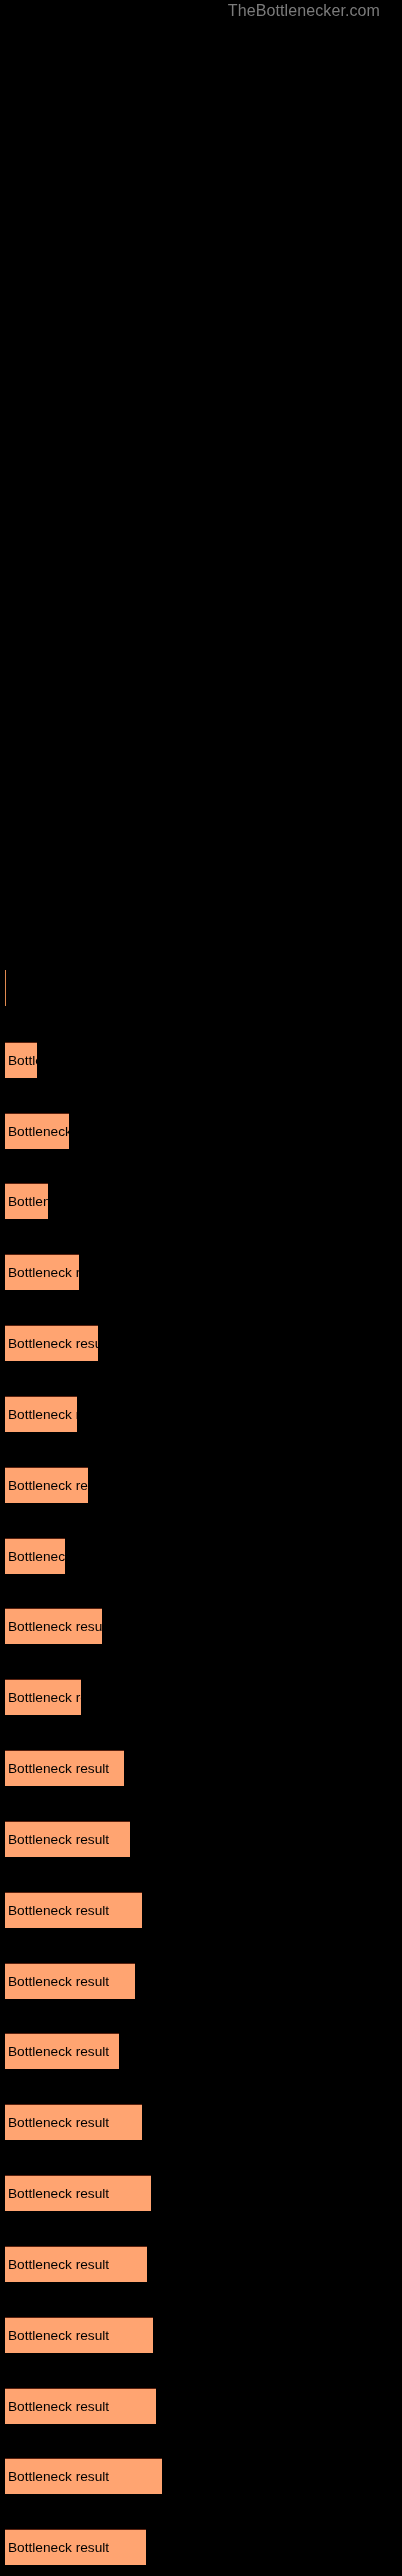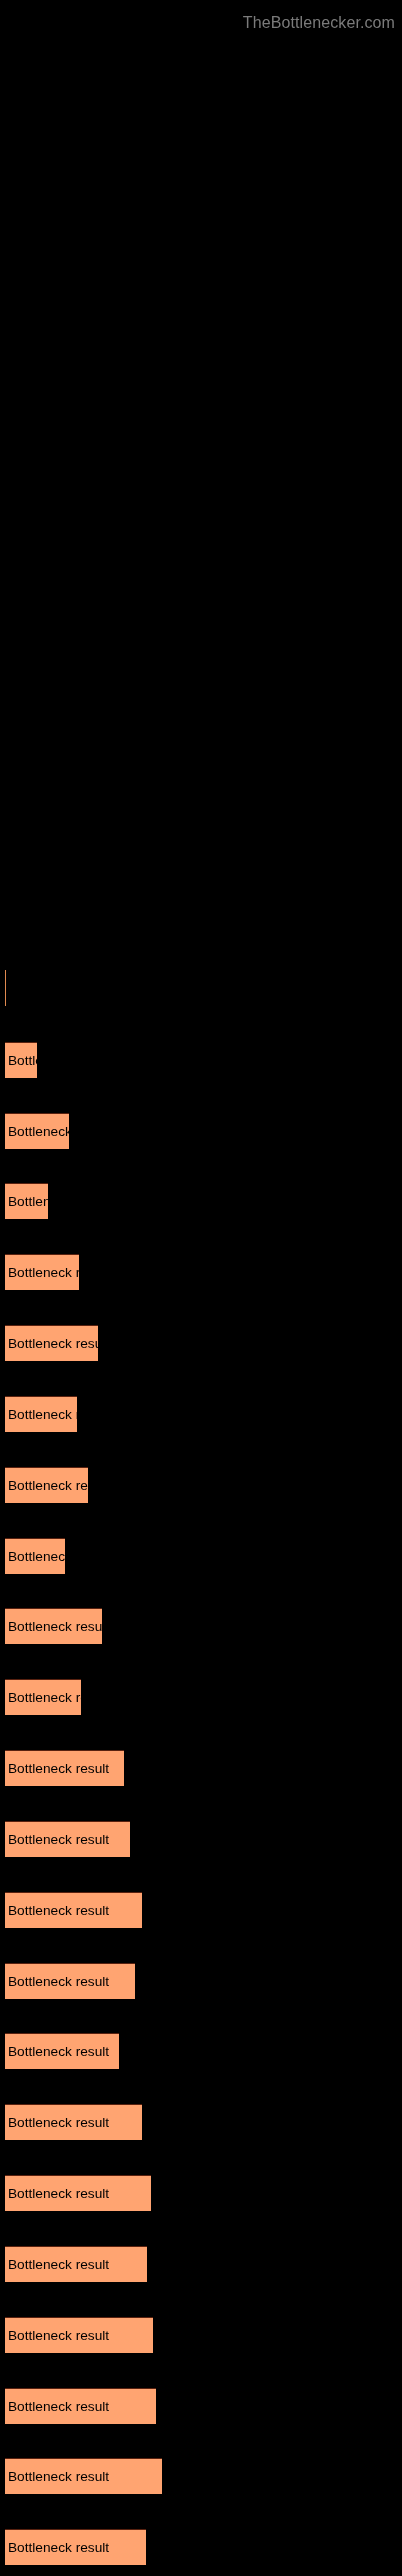--- a/index.html
+++ b/index.html
@@ -16,29 +16,28 @@
     background: #000000;
   }
 
   .watermark {
     position: absolute;
     top: 0;
     left: 0;
     width: 403px;
     height: 21px;
     text-align: right;
-    padding-right: 8px;
+    padding-right: 23px;
     box-sizing: border-box;
     color: #7b7b7b;
     font-size: 16px;
     line-height: 21px;
     letter-spacing: 0.1px;
     white-space: nowrap;
     font-family: "Liberation Sans", sans-serif;
-    margin-top: 12px;
   }
 
   .plot {
     position: absolute;
     left: 0;
     top: 0;
     width: 403px;
     height: 2576px;
   }
 

